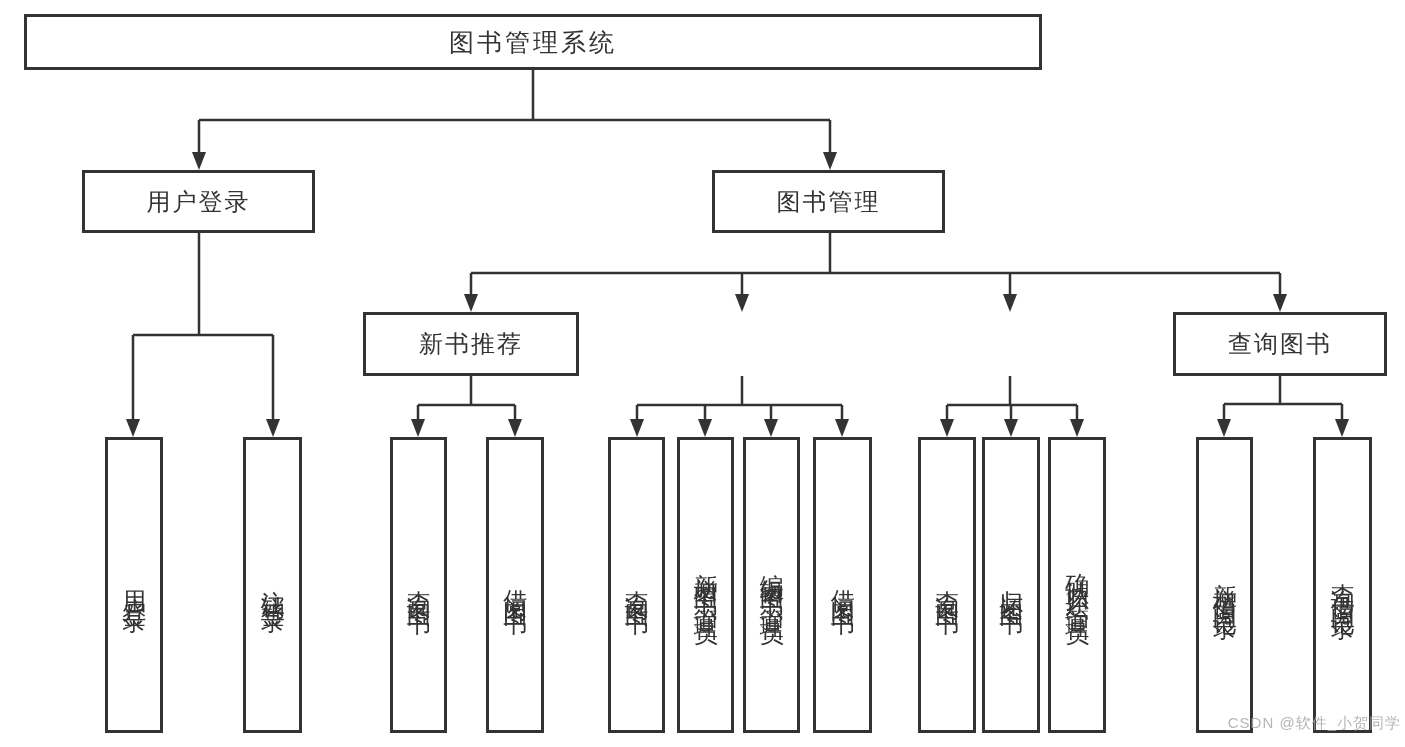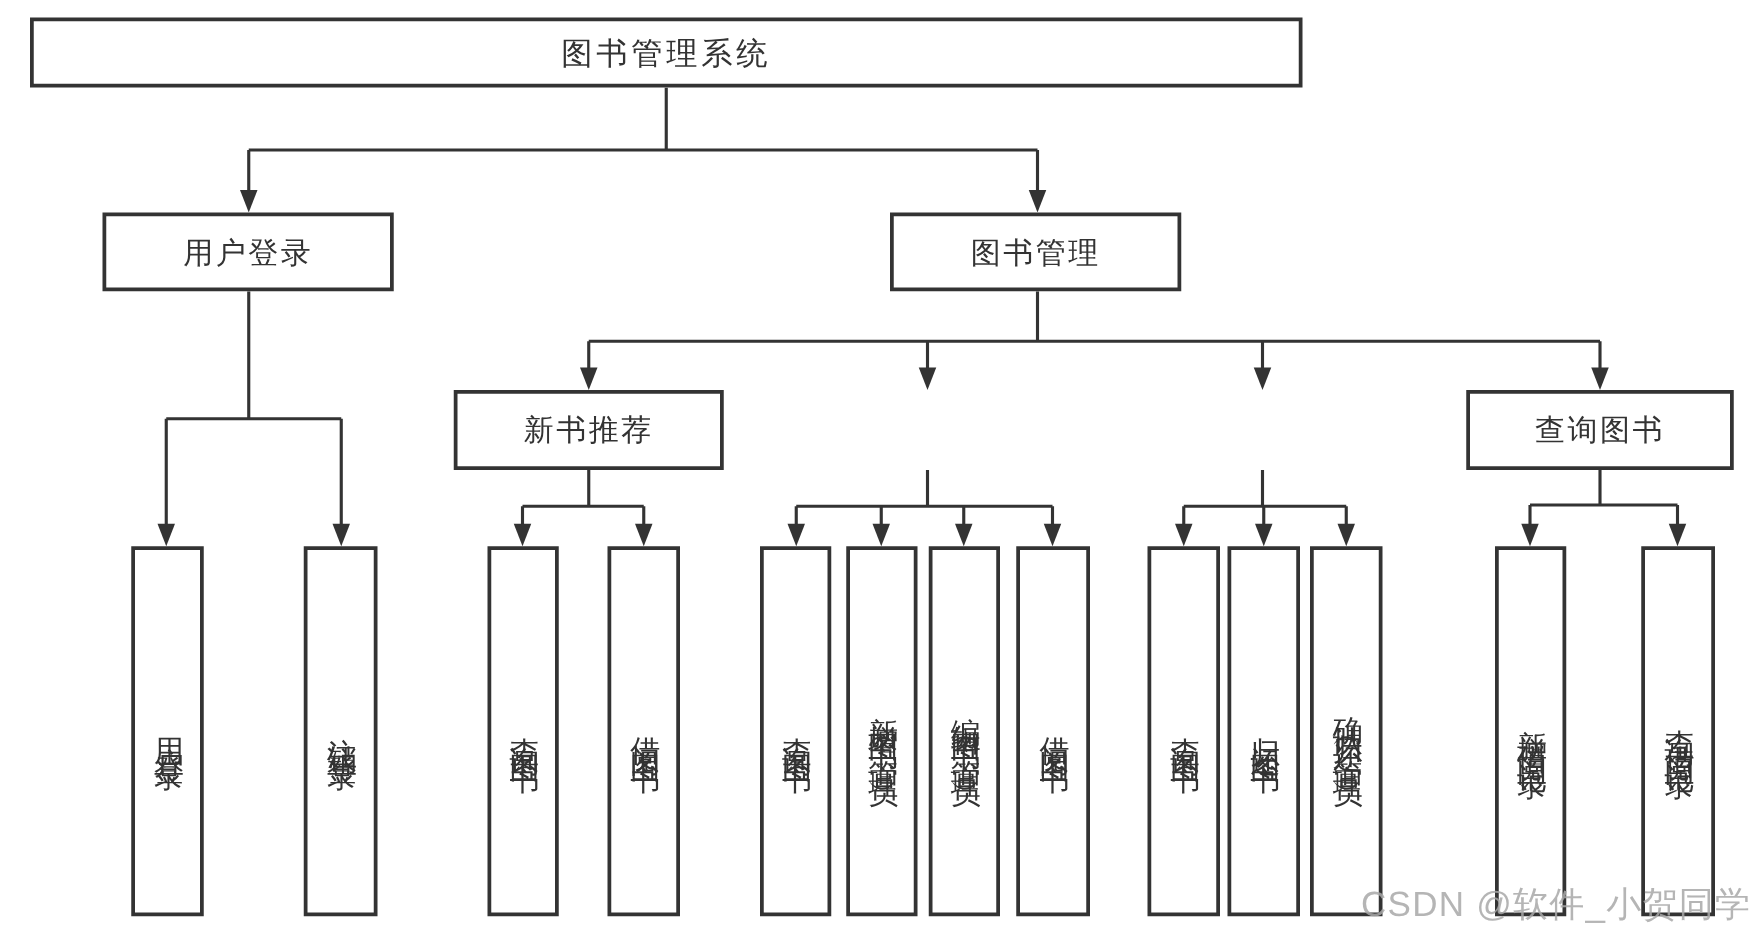--- a/index.html
+++ b/index.html
@@ -43,22 +43,22 @@
     writing-mode: vertical-rl;
     text-orientation: mixed;
     font-size: 24px;
     letter-spacing: 7px;
     line-height: 1.1;
     white-space: nowrap;
   }
   .watermark {
     position: absolute;
     right: 4px;
-    bottom: 4px;
-    font-size: 28px;
+    bottom: 14px;
+    font-size: 15px;
     letter-spacing: 1px;
     color: rgba(168, 168, 168, 0.85);
     z-index: 5;
     white-space: nowrap;
   }
 </style>
 </head>
 <body>
 
 <div class="canvas">

